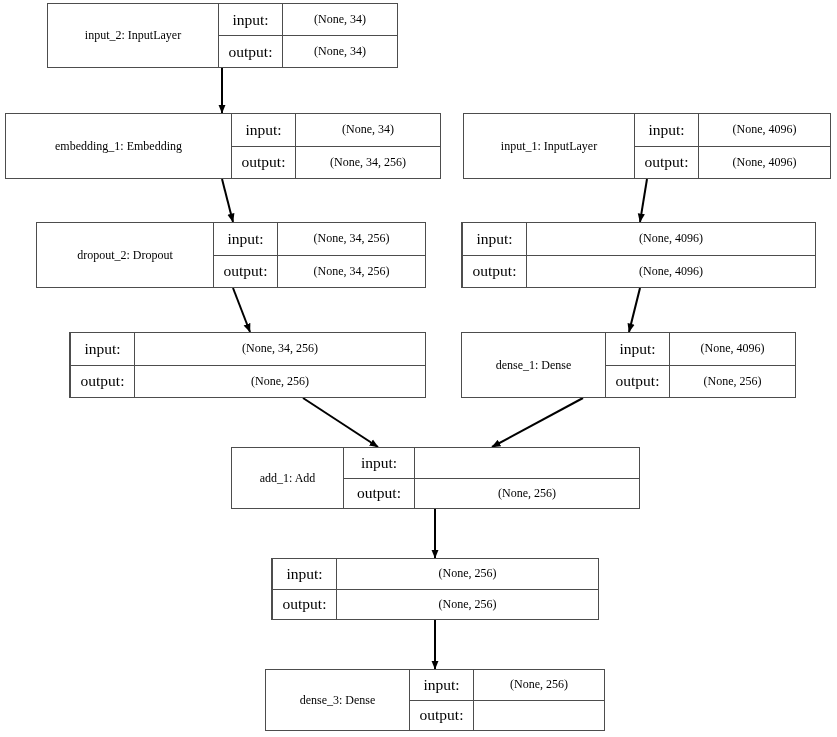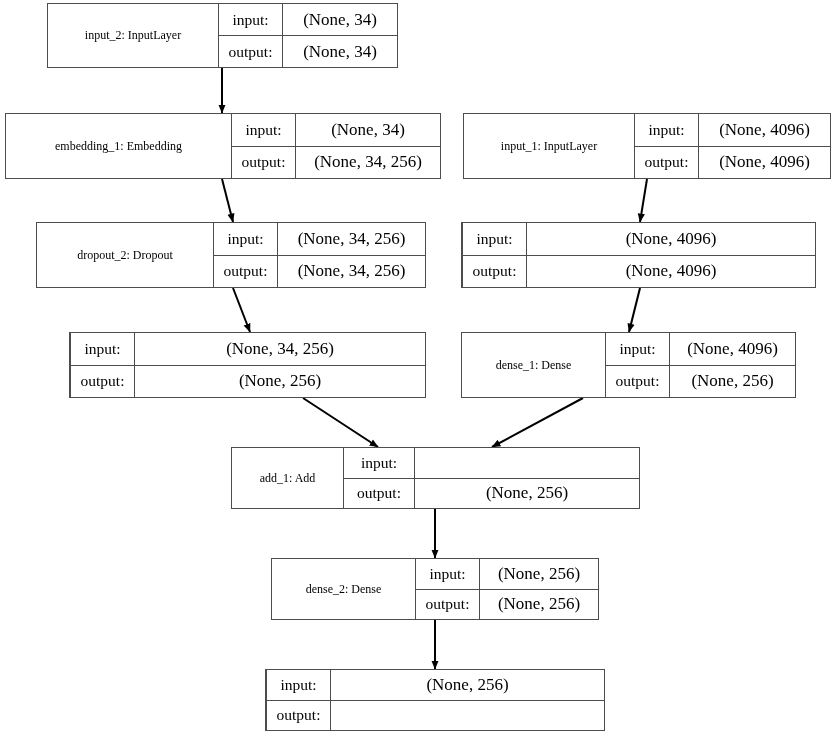--- a/index.html
+++ b/index.html
@@ -65,21 +65,21 @@
     color: #000000;
     white-space: nowrap;
     border-right: 1px solid #4d4d4d;
   }
   .cell-val {
     display: flex;
     align-items: center;
     justify-content: center;
     box-sizing: border-box;
     flex: 1 1 auto;
-    font-size: 17px;
+    font-size: 12px;
     color: #000000;
     white-space: nowrap;
   }
 </style>
 </head>
 <body>
 
 <div id="canvas">
 
   <svg class="edges" width="837" height="737" viewBox="0 0 837 737">
@@ -211,34 +211,34 @@
         <div class="cell-key" style="width:71px;">input:</div>
       </div>
       <div class="node-row">
         <div class="cell-key" style="width:71px;">output:</div>
         <div class="cell-val">(None, 256)</div>
       </div>
     </div>
   </div>
 
   <div class="node" style="left:271px; top:558px; width:328px; height:62px;">
-    <div class="node-label" style="width:143px;">dense_2: Dense</div>
     <div class="node-table">
       <div class="node-row top">
         <div class="cell-key" style="width:64px;">input:</div>
         <div class="cell-val">(None, 256)</div>
       </div>
       <div class="node-row">
         <div class="cell-key" style="width:64px;">output:</div>
         <div class="cell-val">(None, 256)</div>
       </div>
     </div>
   </div>
 
   <div class="node" style="left:265px; top:669px; width:340px; height:62px;">
+    <div class="node-label" style="width:143px;">dense_3: Dense</div>
     <div class="node-table">
       <div class="node-row top">
         <div class="cell-key" style="width:64px;">input:</div>
         <div class="cell-val">(None, 256)</div>
       </div>
       <div class="node-row">
         <div class="cell-key" style="width:64px;">output:</div>
       </div>
     </div>
   </div>

